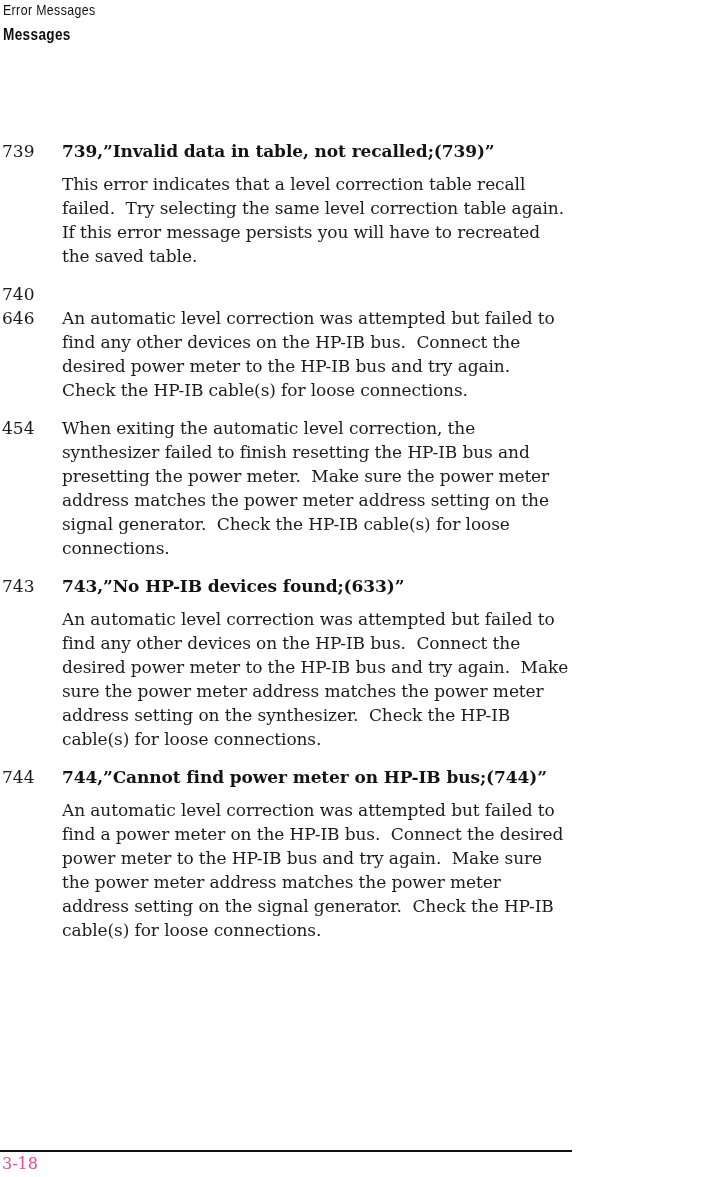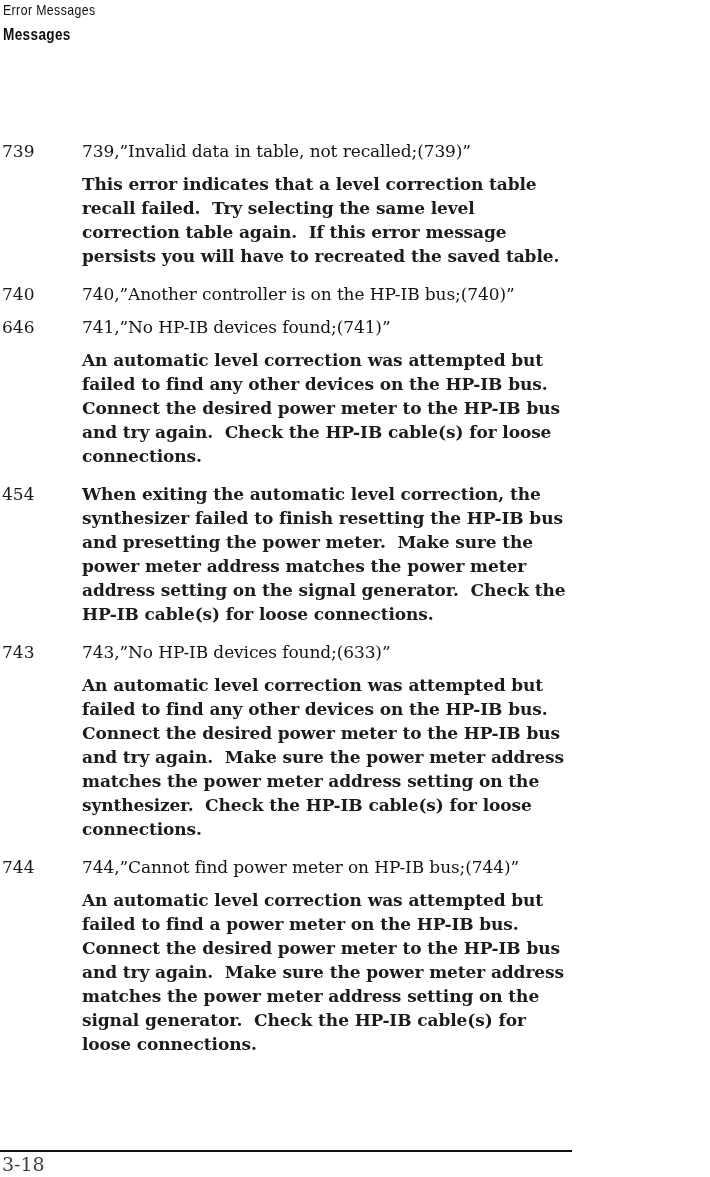--- a/index.html
+++ b/index.html
@@ -47,63 +47,62 @@
   .entries {
     position: absolute;
     top: 139px;
     left: 2px;
     right: 0;
   }
   .entry {
     display: grid;
     grid-template-columns: 60px 1fr;
     align-items: start;
-    gap: 20px;
   }
   .entry .margin-num {
     font-size: 17px;
     line-height: 24px;
     color: #1a1a1a;
   }
   .entry .entry-content {
     max-width: 648px;
   }
   .entry h3 {
     margin: 0 0 9px 0;
     font-size: 17px;
-    font-weight: 400;
+    font-weight: 700;
     line-height: 24px;
     letter-spacing: -0.1px;
     color: #141414;
   }
   .entry p {
     margin: 0 0 14px 0;
     font-size: 17px;
-    font-weight: 700;
+    font-weight: 400;
     line-height: 24px;
     letter-spacing: -0.1px;
     white-space: pre-wrap;
     color: #1c1c1c;
   }
   
   .footer-rule {
     position: absolute;
     left: 0;
     right: 0;
     top: 1150px;
     border-top: 2px solid #111;
     height: 0;
   }
   .page-number {
     position: absolute;
     left: 2px;
     top: 1153px;
-    font-size: 19px;
+    font-size: 16px;
     line-height: 22px;
-    color: #404040;
+    color: #ec4899;
   }
 </style>
 </head>
 <body>
 
 <div class="page">
 
   <div class="running-head">Error Messages</div>
   <div class="section-title">Messages</div>
 
@@ -113,28 +112,26 @@
       <div class="margin-num">739</div>
       <div class="entry-content">
         <h3>739,”Invalid data in table, not recalled;(739)”</h3>
         <p>This error indicates that a level correction table recall failed.  Try selecting the same level correction table again.  If this error message persists you will have to recreated the saved table.</p>
       </div>
     </div>
 
     <div class="entry">
       <div class="margin-num">740</div>
       <div class="entry-content">
-        <h3>740,”Another controller is on the HP-IB bus;(740)”</h3>
       </div>
     </div>
 
     <div class="entry">
       <div class="margin-num">646</div>
       <div class="entry-content">
-        <h3>741,”No HP-IB devices found;(741)”</h3>
         <p>An automatic level correction was attempted but failed to find any other devices on the HP-IB bus.  Connect the desired power meter to the HP-IB bus and try again.  Check the HP-IB cable(s) for loose connections.</p>
       </div>
     </div>
 
     <div class="entry">
       <div class="margin-num">454</div>
       <div class="entry-content">
         <p>When exiting the automatic level correction, the synthesizer failed to finish resetting the HP-IB bus and presetting the power meter.  Make sure the power meter address matches the power meter address setting on the signal generator.  Check the HP-IB cable(s) for loose connections.</p>
       </div>
     </div>

